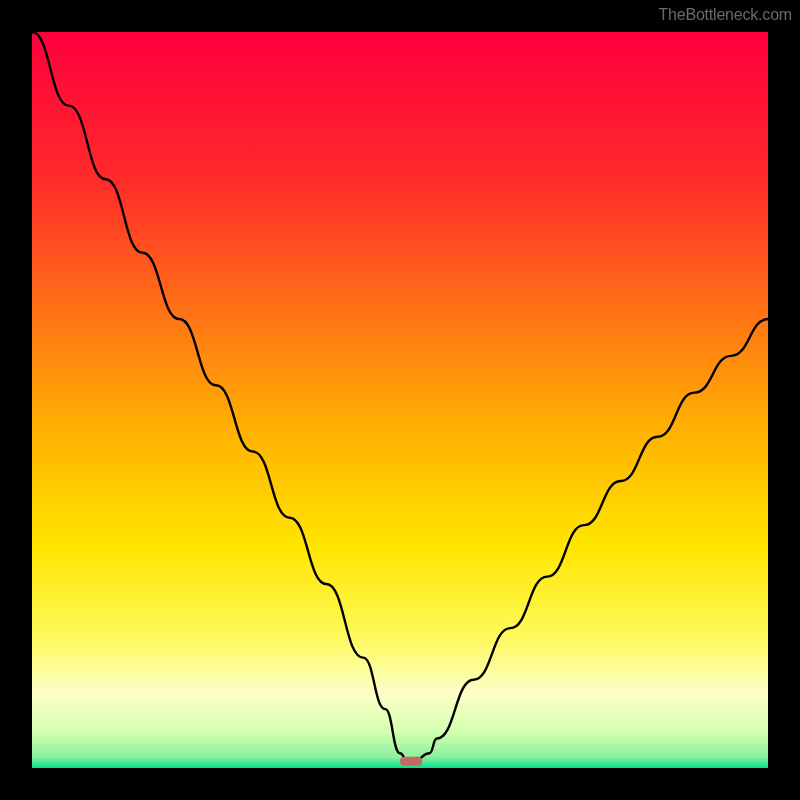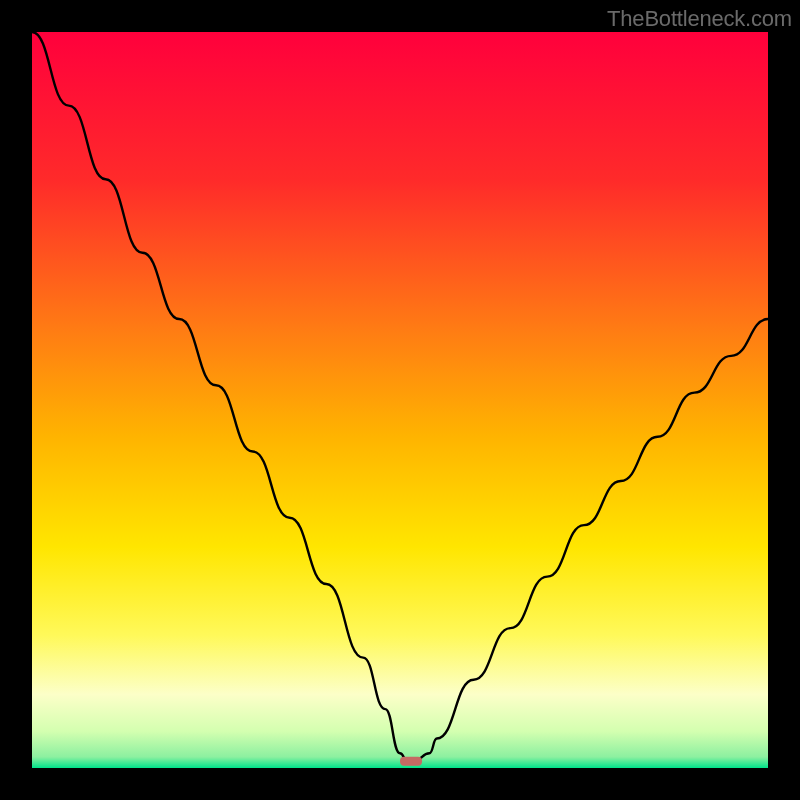--- a/index.html
+++ b/index.html
@@ -23,21 +23,21 @@
     top: 32px;
     width: 736px;
     height: 736px;
     overflow: hidden;
   }
   .watermark {
     position: absolute;
     top: 6px;
     right: 8px;
     color: #6a6a6a;
-    font-size: 22px;
+    font-size: 16px;
     font-weight: 500;
     letter-spacing: -0.2px;
     pointer-events: none;
   }
   svg {
     display: block;
   }
 </style>
 </head>
 <body>

